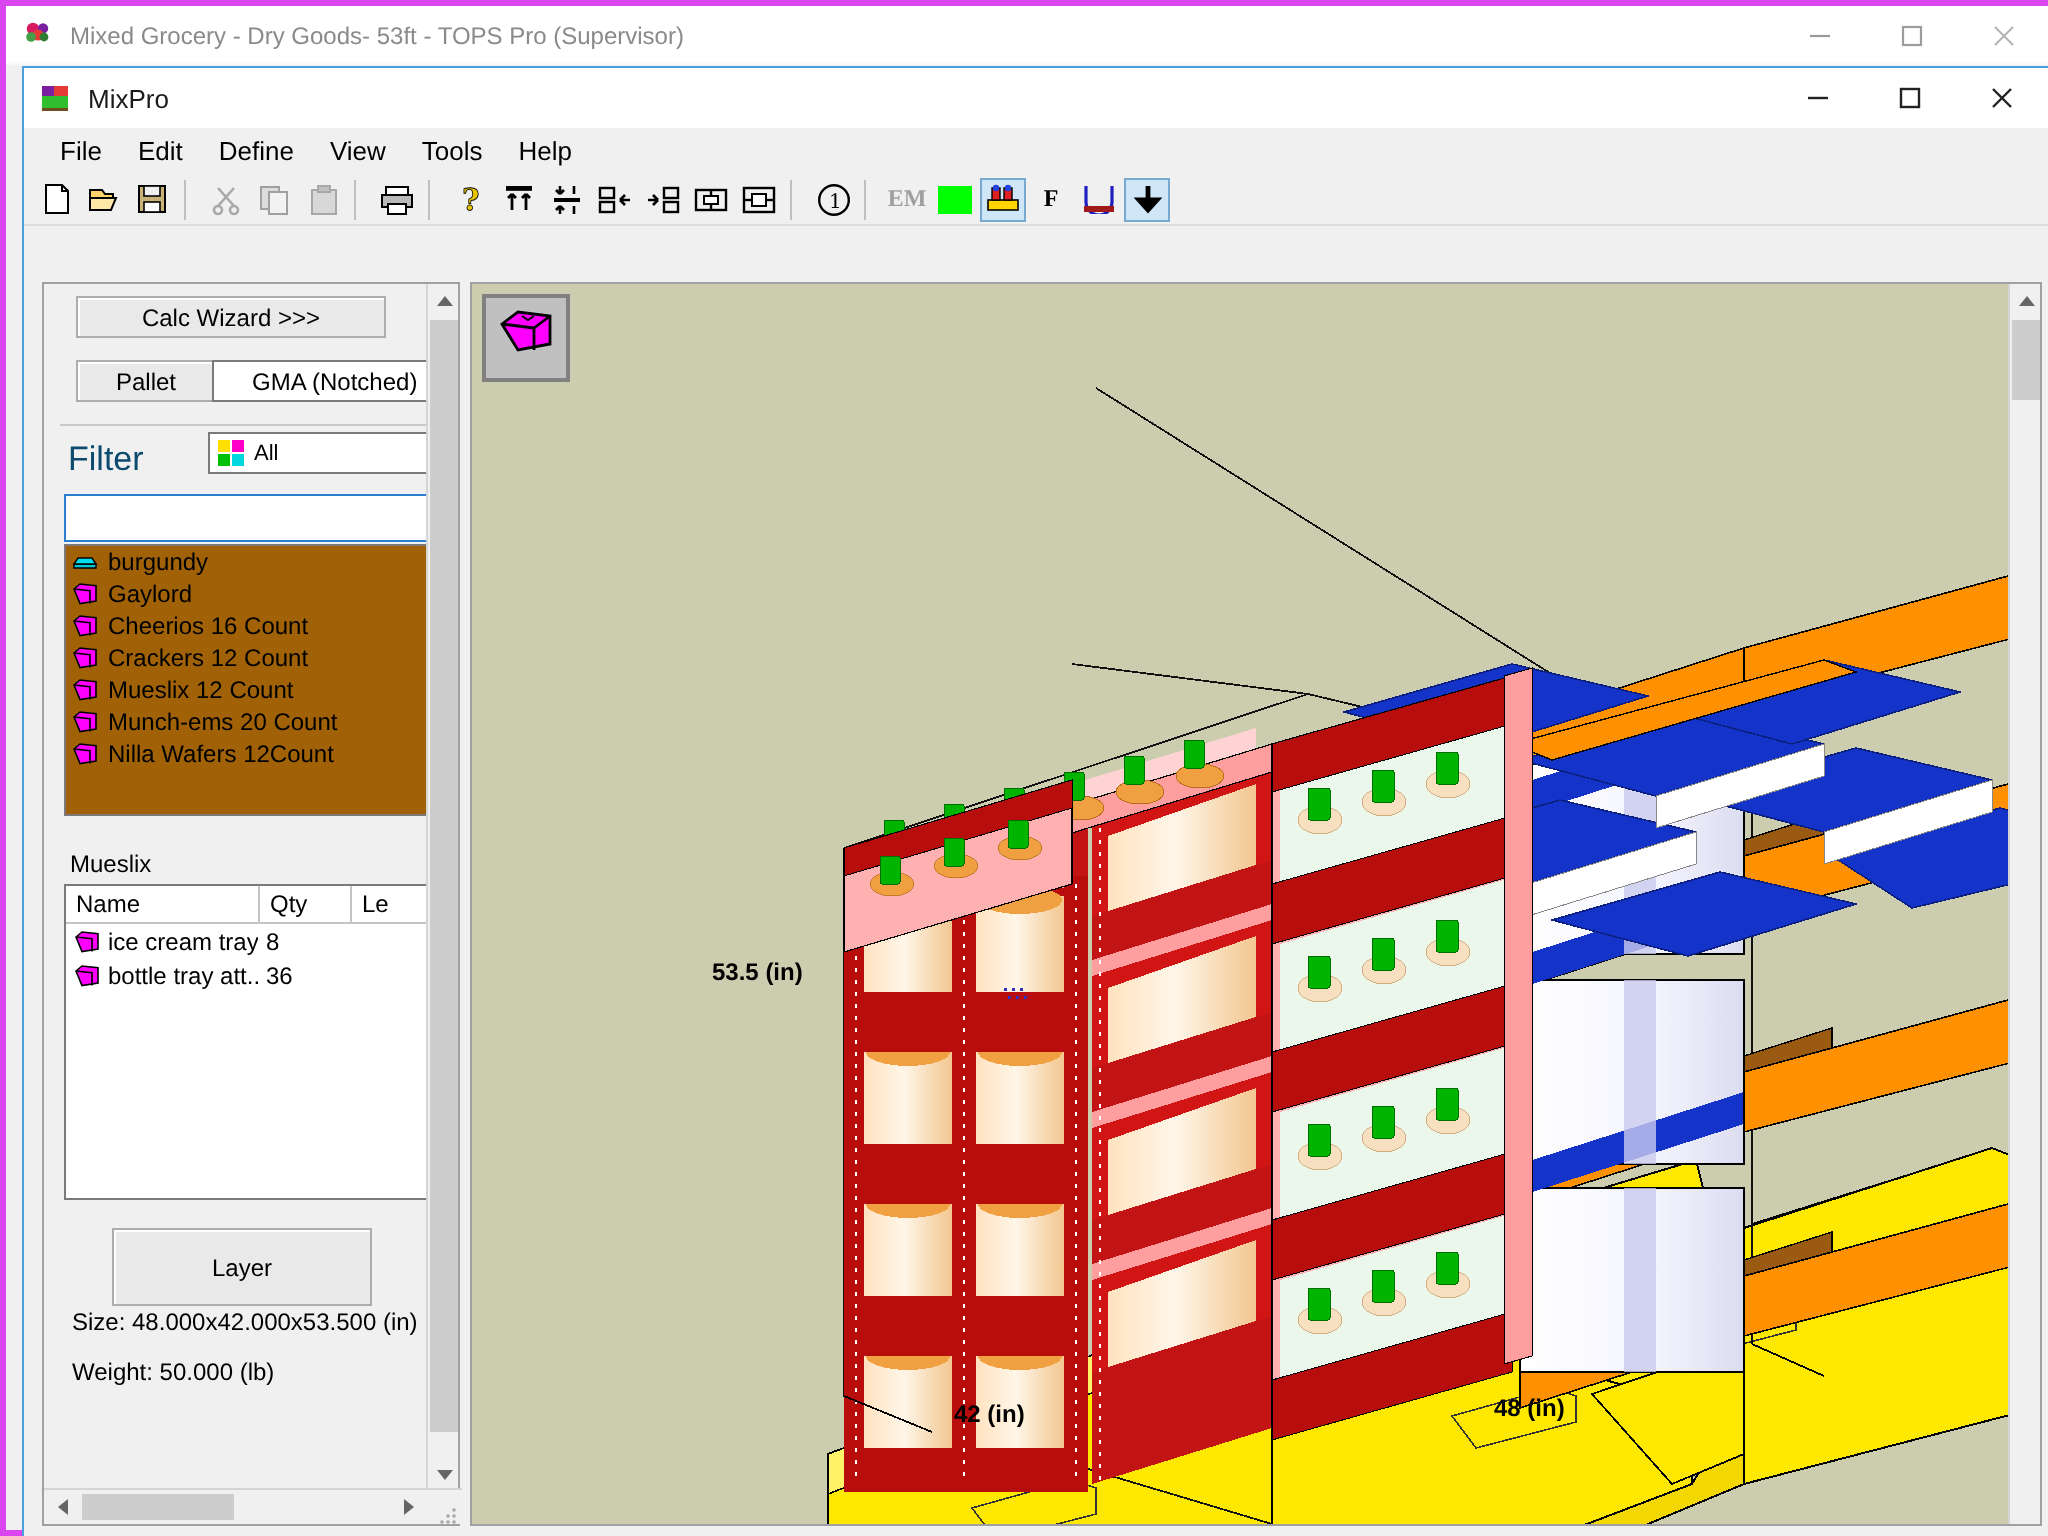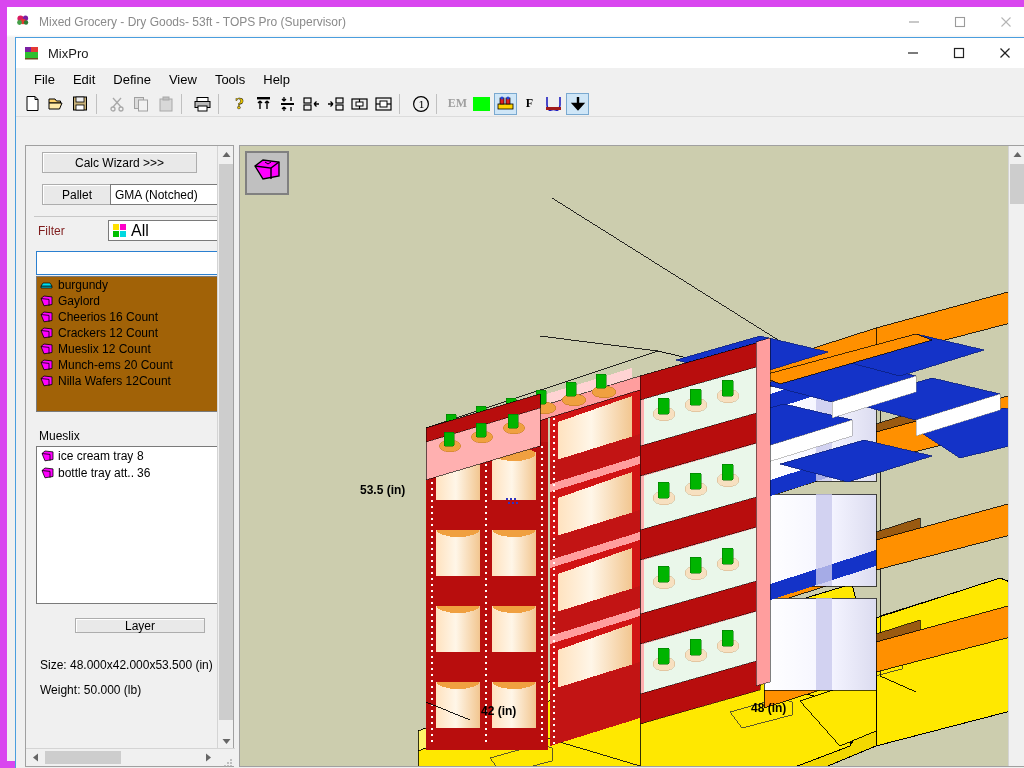--- a/index.html
+++ b/index.html
@@ -8,21 +8,21 @@
     width: 1024px; height: 768px;
     overflow: hidden;
     font-family: "Liberation Sans", sans-serif;
     background: #2b2b2b;
   }
 
   
   #outer-window {
     position: absolute; left: 0; top: 0; width: 1024px; height: 768px;
     background: #f0f0f0;
-    border: 7px solid #d946ef;
+    border: 3px solid #d946ef;
   }
   #outer-titlebar {
     position: absolute; left: 0; top: 0; width: 1022px; height: 30px;
     background: linear-gradient(to bottom,#ffffff 0%,#ffffff 92%,#f3f3f3 100%);
     display: flex; align-items: center;
   }
   #outer-title-text {
     font-size: 12px; color: #8a8a8a; margin-left: 8px;
     white-space: nowrap;
   }
@@ -89,28 +89,28 @@
     border: 1px solid #adadad;
     box-shadow: inset 1px 1px 0 #fff;
     font-size: 12px; color:#000; text-align:center;
     display:flex; align-items:center; justify-content:center;
   }
   #calc-wizard { position:absolute; left:16px; top:6px; width:155px; height:21px; }
   #pallet-btn  { position:absolute; left:16px; top:38px; width:70px; height:21px; }
   #pallet-combo {
     position:absolute; left:84px; top:38px; width:120px; height:21px;
     background:#fff; border:1px solid #7a7a7a; font-size:12px;
-    display:flex; align-items:center; padding-left:4px; color:#000;
+    display:flex; align-items:center; padding-left:19px; color:#000;
   }
   #panel-divider { position:absolute; left:8px; top:70px; width:188px; height:1px; background:#c8c8c8; }
 
-  #filter-label { position:absolute; left:12px; top:78px; font-size:12px; color:#7f1d1d; }
+  #filter-label { position:absolute; left:12px; top:78px; font-size:17px; color:#0c4a6e; }
   #filter-combo {
     position:absolute; left:82px; top:74px; width:122px; height:21px;
-    background:#fff; border:1px solid #7a7a7a; font-size:16px;
+    background:#fff; border:1px solid #7a7a7a; font-size:11px;
     display:flex; align-items:center; padding-left:4px; gap:5px; color:#000;
   }
   .filtericon { width:13px; height:13px; display:grid; grid-template-columns:6px 6px; grid-template-rows:6px 6px; gap:1px; }
   .filtericon i { display:block; }
 
   #name-input {
     position:absolute; left:10px; top:105px; width:194px; height:24px;
     background:#fff; border:1px solid #2a7fd0;
   }
 
@@ -125,21 +125,21 @@
   #picklist {
     position:absolute; left:10px; top:300px; width:194px; height:158px;
     background:#fff; border:1px solid #7a7a7a; overflow:hidden;
   }
   #pl-head { height:19px; display:flex; border-bottom:1px solid #c4c4c4; font-size:12px; color:#000; }
   .pl-h { display:flex; align-items:center; padding-left:5px; }
   .pl-h + .pl-h { border-left:1px solid #c4c4c4; }
   .pl-row { height:17px; display:flex; font-size:12px; color:#000; align-items:center; }
   .pl-c { display:flex; align-items:center; gap:4px; padding-left:4px; overflow:hidden; white-space:nowrap;text-align:right; }
 
-  #layer-btn { position:absolute; left:49px; top:472px; width:130px; height:15px; }
+  #layer-btn { position:absolute; left:34px; top:472px; width:130px; height:39px; }
 
   #size-text   { position:absolute; left:14px; top:512px; font-size:12px; color:#000; }
   #weight-text { position:absolute; left:14px; top:537px; font-size:12px; color:#000; }
 
   
   #lp-vscroll {
     position:absolute; right:0; top:0; width:16px; height:604px;
     background:#f0f0f0; border-left:1px solid #d4d4d4;
   }
   .sb-arrow { width:16px; height:17px; display:flex; align-items:center; justify-content:center; }
@@ -499,20 +499,25 @@
                   </svg>
               </span>
               <span>Nilla Wafers 12Count</span>
             </div>
 
           </div>
 
           <div id="picklist-label">Mueslix</div>
 
           <div id="picklist">
+            <div id="pl-head">
+              <div class="pl-h" style="width:96px">Name</div>
+              <div class="pl-h" style="width:46px">Qty</div>
+              <div class="pl-h" style="width:50px">Le</div>
+            </div>
             <div class="pl-row">
               <div class="pl-c" style="width:96px">
                 <span class="objicon">
                   <svg width="13" height="12" viewBox="0 0 13 12">
                       <path d="M1 3.5l3-2.5 8 .9v7.6l-8 1.3z" fill="#ff00ff" stroke="#000" stroke-width="0.8"></path>
                       <path d="M1 3.5l8 .9v6.4" fill="none" stroke="#000" stroke-width="0.8"></path>
                     </svg>
                 </span>
                 <span>ice cream tray</span>
               </div>

